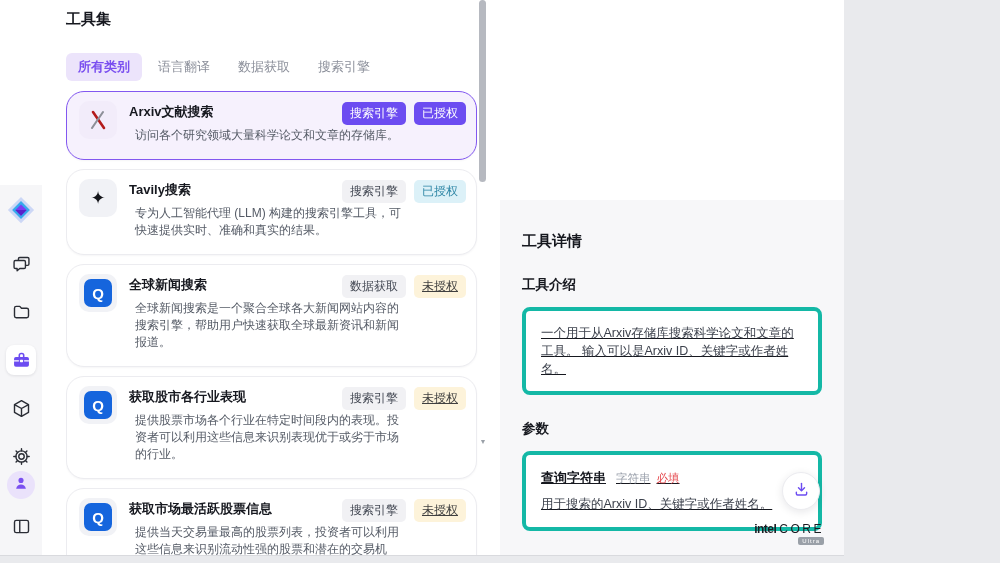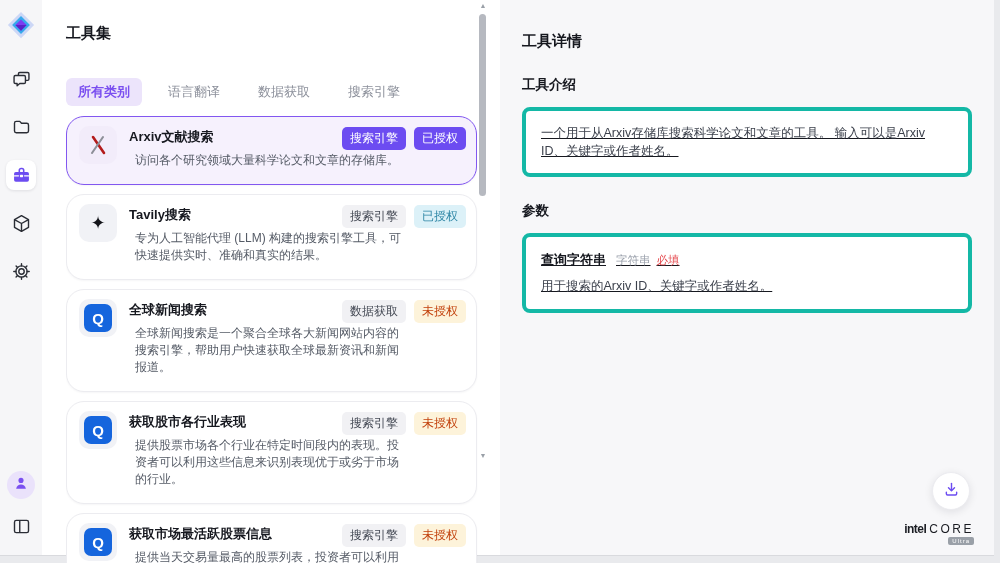--- a/index.html
+++ b/index.html
@@ -3,57 +3,57 @@
 <meta charset="utf-8">
 <style>
   * { box-sizing: border-box; }
   html,body { margin:0; padding:0; }
   body {
     width:1000px; height:563px; overflow:hidden;
     background:#e9eaed;
     font-family:"Liberation Sans","DejaVu Sans",sans-serif;
     color:#16181f;
   }
-  .app { display:flex; width:994px; height:556px; background:#ffffff; border-bottom:1px solid #d9dade; }
+  .app { display:flex; width:844px; height:556px; background:#ffffff; border-bottom:1px solid #d9dade;align-items:flex-end; }
 
   
   .rail { width:42px; flex:0 0 42px; background:#f6f6f8; display:flex; flex-direction:column; align-items:center; padding:10px 0 14px; }
   .logo { width:30px; height:30px; margin-bottom:24px; cursor:pointer; }
   .rail-icons { display:flex; flex-direction:column; gap:18px; align-items:center; }
   .rail-btn { width:30px; height:30px; display:flex; align-items:center; justify-content:center; border-radius:8px; cursor:pointer; }
   .rail-btn svg { display:block; }
   .rail-btn.active { background:#ffffff; box-shadow:0 1px 3px rgba(20,20,40,.10); }
   .rail-bottom { margin-top:auto; display:flex; flex-direction:column; gap:12px; align-items:center; }
   .user-circle { width:28px; height:28px; border-radius:50%; background:#eae2fb; display:flex; align-items:center; justify-content:center; cursor:pointer; }
 
   
   .list-panel { width:458px; flex:0 0 458px; background:#ffffff; padding:16px 0 0 24px; position:relative; }
   .list-title { font-size:15px; font-weight:bold; margin:8px 0 0; }
-  .tabs { margin-top:35px; display:flex; gap:14px; }
+  .tabs { margin-top:24px; display:flex; gap:4px; }
   .tab { border:none; background:transparent; color:#8b8f9a; font-size:13px; padding:5px 12px; border-radius:6px; cursor:pointer; font-family:inherit; }
   .tab.active { background:#ece4fb; color:#7a4ff0; font-weight:bold; }
 
   .tool-list { margin-top:10px; height:464px; overflow:hidden; position:relative; padding-right:47px; }
   .tool-card { position:relative; display:flex; gap:12px; width:411px; padding:9px 12px; margin-bottom:9px;
     background:#ffffff; border:1px solid #ececf0; border-radius:18px; box-shadow:0 1px 2px rgba(20,20,40,.04); cursor:pointer; }
   .tool-card.selected { background:#f6f1fd; border:1.5px solid #8257f0; }
   .tool-icon { flex:0 0 38px; width:38px; height:38px; border-radius:10px; background:#f1f2f6; display:flex; align-items:center; justify-content:center; }
   .selected .tool-icon { background:#f2ecfa; }
   .q-badge { width:28px; height:28px; border-radius:7px; background:#1565dd; display:flex; align-items:center; justify-content:center; }
   .q-badge span { color:#ffffff; font-weight:bold; font-size:15px; line-height:1; }
   .star-glyph { font-size:18px; color:#14151a; line-height:1; }
   .tool-text { width:284px; }
   .tool-name { font-size:13px; font-weight:bold; margin:2px 0 3px; color:#16181f; }
   .tool-desc { font-size:12px; line-height:17px; margin:6px; color:#555b66; }
   .badges { position:absolute; top:10px; right:10px; display:flex; gap:8px; }
   .badge { font-size:12px; padding:3px 8px; border-radius:5px; white-space:nowrap; }
   .b-solid { background:#6c4cf1; color:#ffffff; }
   .b-gray  { background:#f1f1f4; color:#454a55; }
   .b-cyan  { background:#dcf1f8; color:#2f87a6; }
-  .b-amber { background:#fdf3da; color:#c2410c; }
+  .b-amber { background:#fdf3da; color:#404040;text-decoration:underline; }
 
   
   .scrollbar { position:absolute; top:2px; right:13px; width:8px; height:458px; }
   .scroll-arrow { position:absolute; left:0; width:8px; text-align:center; font-size:7px; color:#9aa0a8; line-height:8px; cursor:pointer; }
   .scroll-arrow.up { top:0; }
   .scroll-arrow.down { bottom:0; }
   .scroll-thumb { position:absolute; top:12px; left:0; width:7px; height:182px; background:#b6b9c0; border-radius:4px; cursor:pointer; }
 
   
   .detail-panel { flex:1; background:#f7f7f9; padding:24px 22px; position:relative; }

